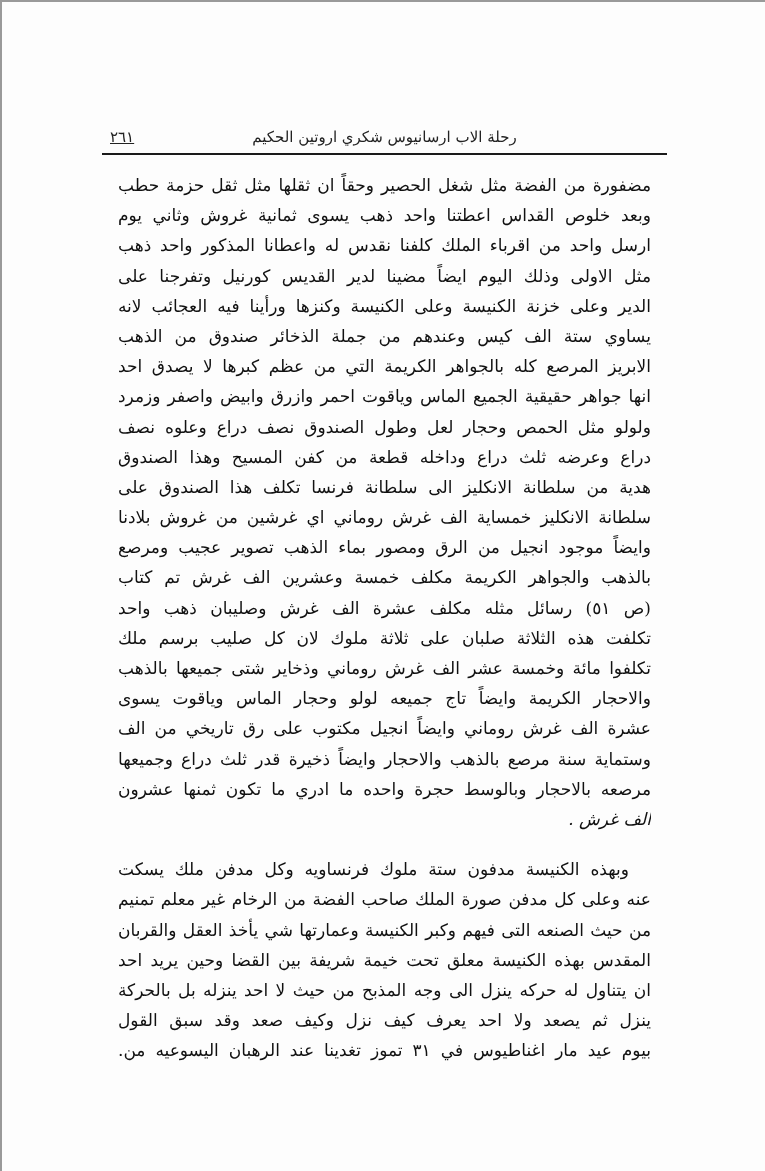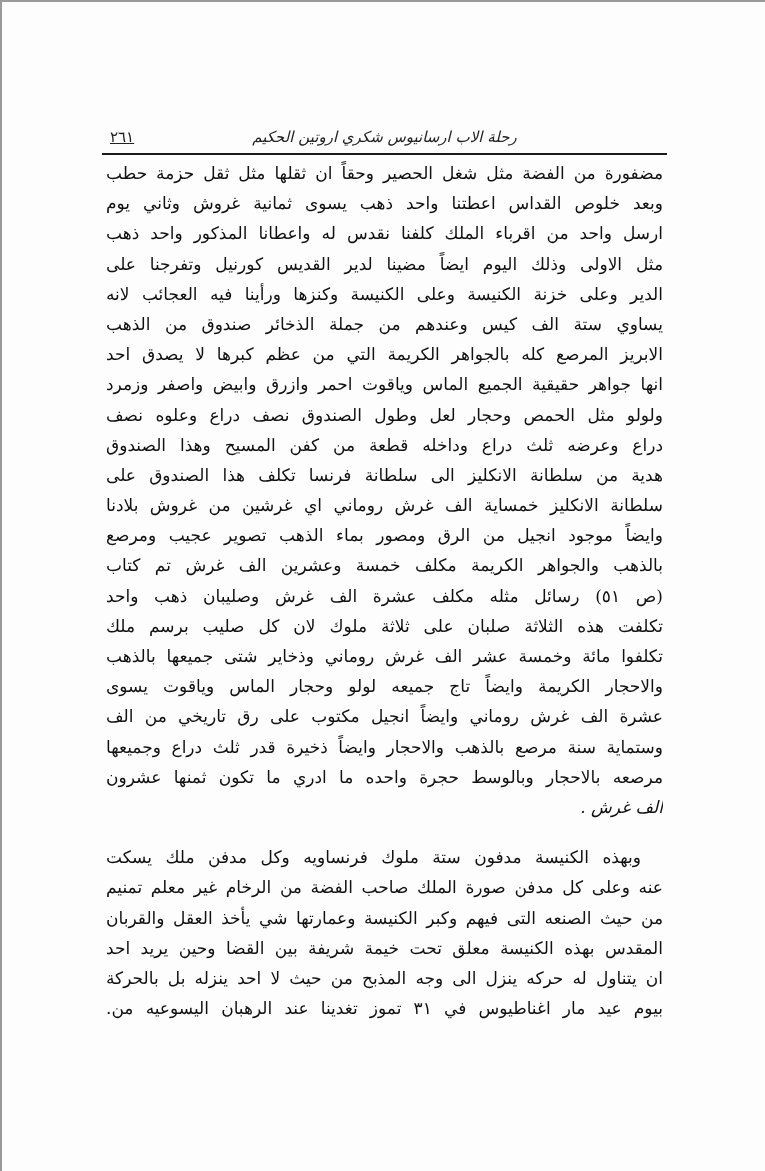--- a/index.html
+++ b/index.html
@@ -31,21 +31,20 @@
       height: 22px;
       direction: rtl;
     }
     .running-title {
       position: absolute;
       right: 0; left: 0;
       text-align: center;
       font-size: 15px;
       line-height: 22px;
       color: #222;
-      font-style: italic;
     }
     .page-number {
       position: absolute;
       left: 8px;
       top: 0;
       font-size: 15px;
       line-height: 22px;
       color: #222;
       direction: rtl;
       text-decoration: underline;
@@ -59,21 +58,21 @@
       border-top: 2px solid #1a1a1a;
     }
     .body-text {
       position: absolute;
       top: 152px;
       left: 100px;
       width: 565px;
       direction: rtl;
     }
     .para {
-      margin: 4px;
+      margin: 16px;
     }
     .line {
       display: block;
       height: 30.2px;
       line-height: 30.2px;
       font-size: 17px;
       white-space: nowrap;
       text-align: justify;
       text-align-last: justify;
       overflow: hidden;
@@ -126,16 +125,17 @@
       <span class="line">مرصعه بالاحجار وبالوسط حجرة واحده ما ادري ما تكون ثمنها عشرون</span>
       <span class="line last">الف غرش .</span>
     </div>
 
     <div class="para para-2">
       <span class="line first">وبهذه الكنيسة مدفون ستة ملوك فرنساويه وكل مدفن ملك يسكت</span>
       <span class="line">عنه وعلى كل مدفن صورة الملك صاحب الفضة من الرخام غير معلم تمنيم</span>
       <span class="line">من حيث الصنعه التى فيهم وكبر الكنيسة وعمارتها شي يأخذ العقل والقربان</span>
       <span class="line">المقدس بهذه الكنيسة معلق تحت خيمة شريفة بين القضا وحين يريد احد</span>
       <span class="line">ان يتناول له حركه ينزل الى وجه المذبح من حيث لا احد ينزله بل بالحركة</span>
+      <span class="line">ينزل ثم يصعد ولا احد يعرف كيف نزل وكيف صعد وقد سبق القول</span>
       <span class="line">بيوم عيد مار اغناطيوس في ٣١ تموز تغدينا عند الرهبان اليسوعيه من.</span>
     </div>
   </div>
 </div>
 
 </body></html>

